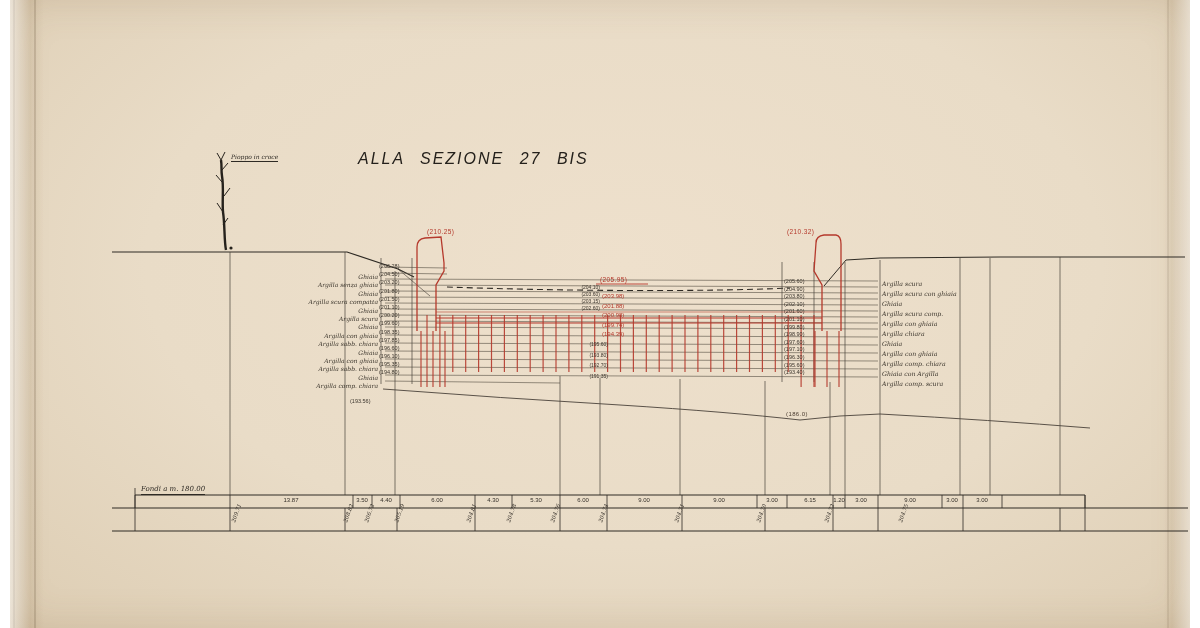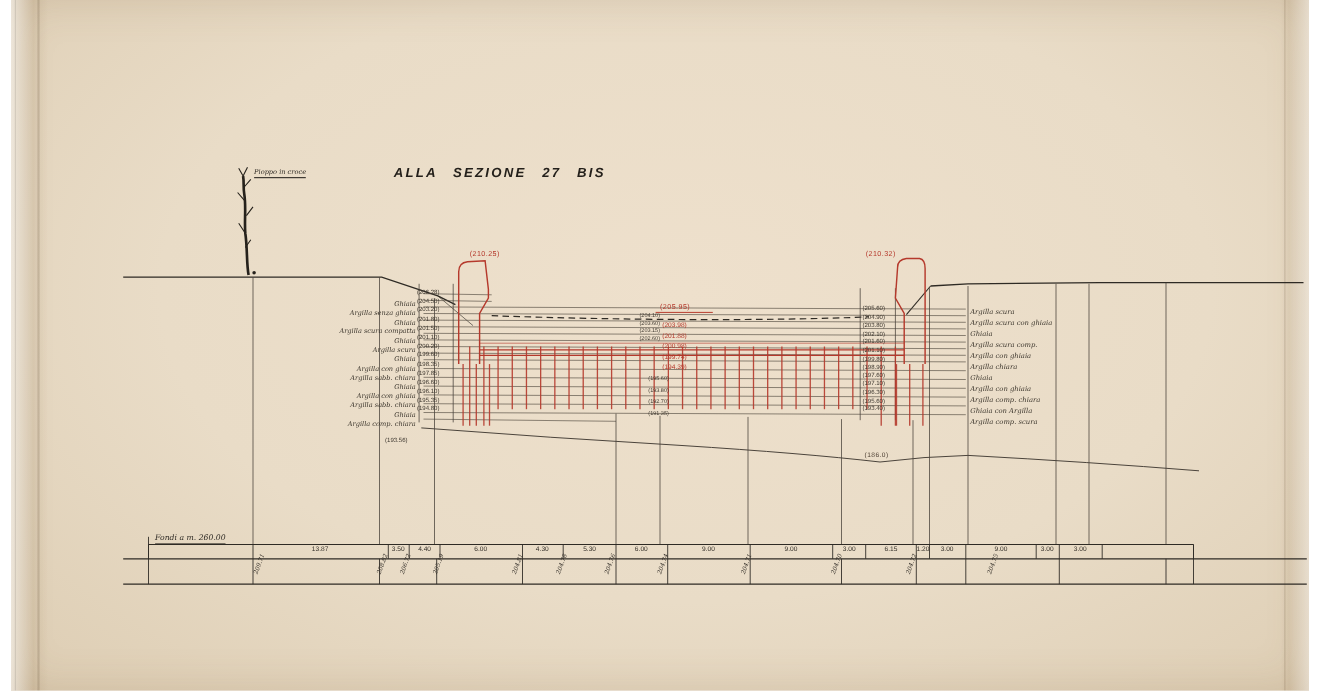--- a/index.html
+++ b/index.html
@@ -8,21 +8,21 @@
   .paper{position:absolute;left:10px;top:0;width:1180px;height:628px;
     background:radial-gradient(ellipse at 52% 42%, #eee0cc 0%, #e9dcc7 55%, #ddcdb3 100%);
     box-shadow:inset 0 0 40px rgba(120,90,50,.18);}
   .paper::before{content:"";position:absolute;left:0;top:0;width:34px;height:100%;
     background:linear-gradient(90deg, rgba(255,255,255,.55), rgba(120,90,50,.10) 60%, transparent);}
   .paper::after{content:"";position:absolute;right:0;top:0;width:26px;height:100%;
     background:linear-gradient(270deg, rgba(255,255,255,.40), rgba(120,90,50,.08) 70%, transparent);}
   svg{position:absolute;left:0;top:0;}
   .t{position:absolute;color:#2e2a24;white-space:nowrap;}
   .title{font-size:16px;letter-spacing:5px;word-spacing:22px;color:#1f1c18;}
-  .subtitle{font-size:12px;font-style:italic;font-weight:bold;letter-spacing:2px;word-spacing:9px;color:#24201b;}
+  .subtitle{font-size:16px;font-style:italic;font-weight:normal;letter-spacing:2px;word-spacing:9px;color:#24201b;}
   .hw{font-family:"DejaVu Serif",serif;font-style:italic;}
   .treelabel{font-size:6px;border-bottom:.8px solid #2e2a24;padding-bottom:1px;}
   .scalenote{font-size:7px;border-bottom:.8px solid #2e2a24;padding-bottom:1px;}
   .red{color:#b5392c;}
   .redmark{font-size:6.5px;letter-spacing:.4px;}
   .col{position:absolute;}
   .col .row{display:block;}
   .llabels{left:288px;top:273px;width:90px;text-align:right;}
   .llabels .row{height:8.4px;font-size:6px;color:#3a342b;}
   .lelevs{left:379px;top:263px;width:31px;text-align:left;}
@@ -292,21 +292,21 @@
       <span class="row">Argilla scura comp.</span>
       <span class="row">Argilla con ghiaia</span>
       <span class="row">Argilla chiara</span>
       <span class="row">Ghiaia</span>
       <span class="row">Argilla con ghiaia</span>
       <span class="row">Argilla comp. chiara</span>
       <span class="row">Ghiaia con Argilla</span>
       <span class="row">Argilla comp. scura</span>
   </div>
 
-  <span class="t hw scalenote" style="left:141px;top:485px">Fondi a m. 260.00</span>
+  <span class="t hw scalenote" style="left:141px;top:485px">Fondi a m. 180.00</span>
 
   <span class="t dist" style="left:291px">13.87</span>
   <span class="t dist" style="left:362px">3.50</span>
   <span class="t dist" style="left:386px">4.40</span>
   <span class="t dist" style="left:437px">6.00</span>
   <span class="t dist" style="left:493px">4.30</span>
   <span class="t dist" style="left:536px">5.30</span>
   <span class="t dist" style="left:583px">6.00</span>
   <span class="t dist" style="left:644px">9.00</span>
   <span class="t dist" style="left:719px">9.00</span>

